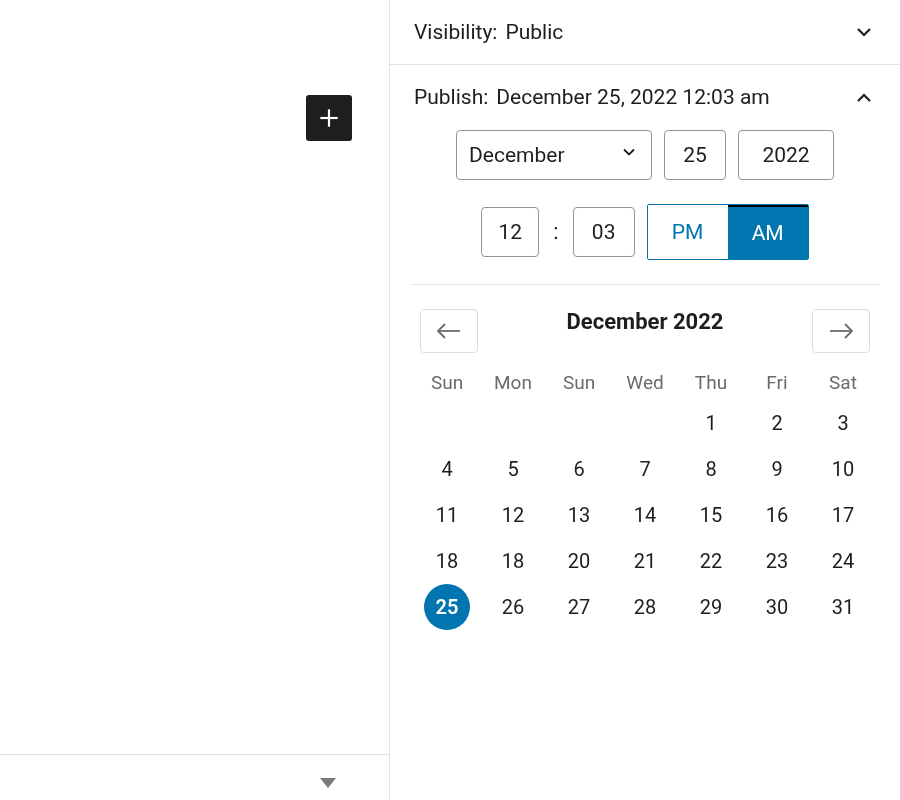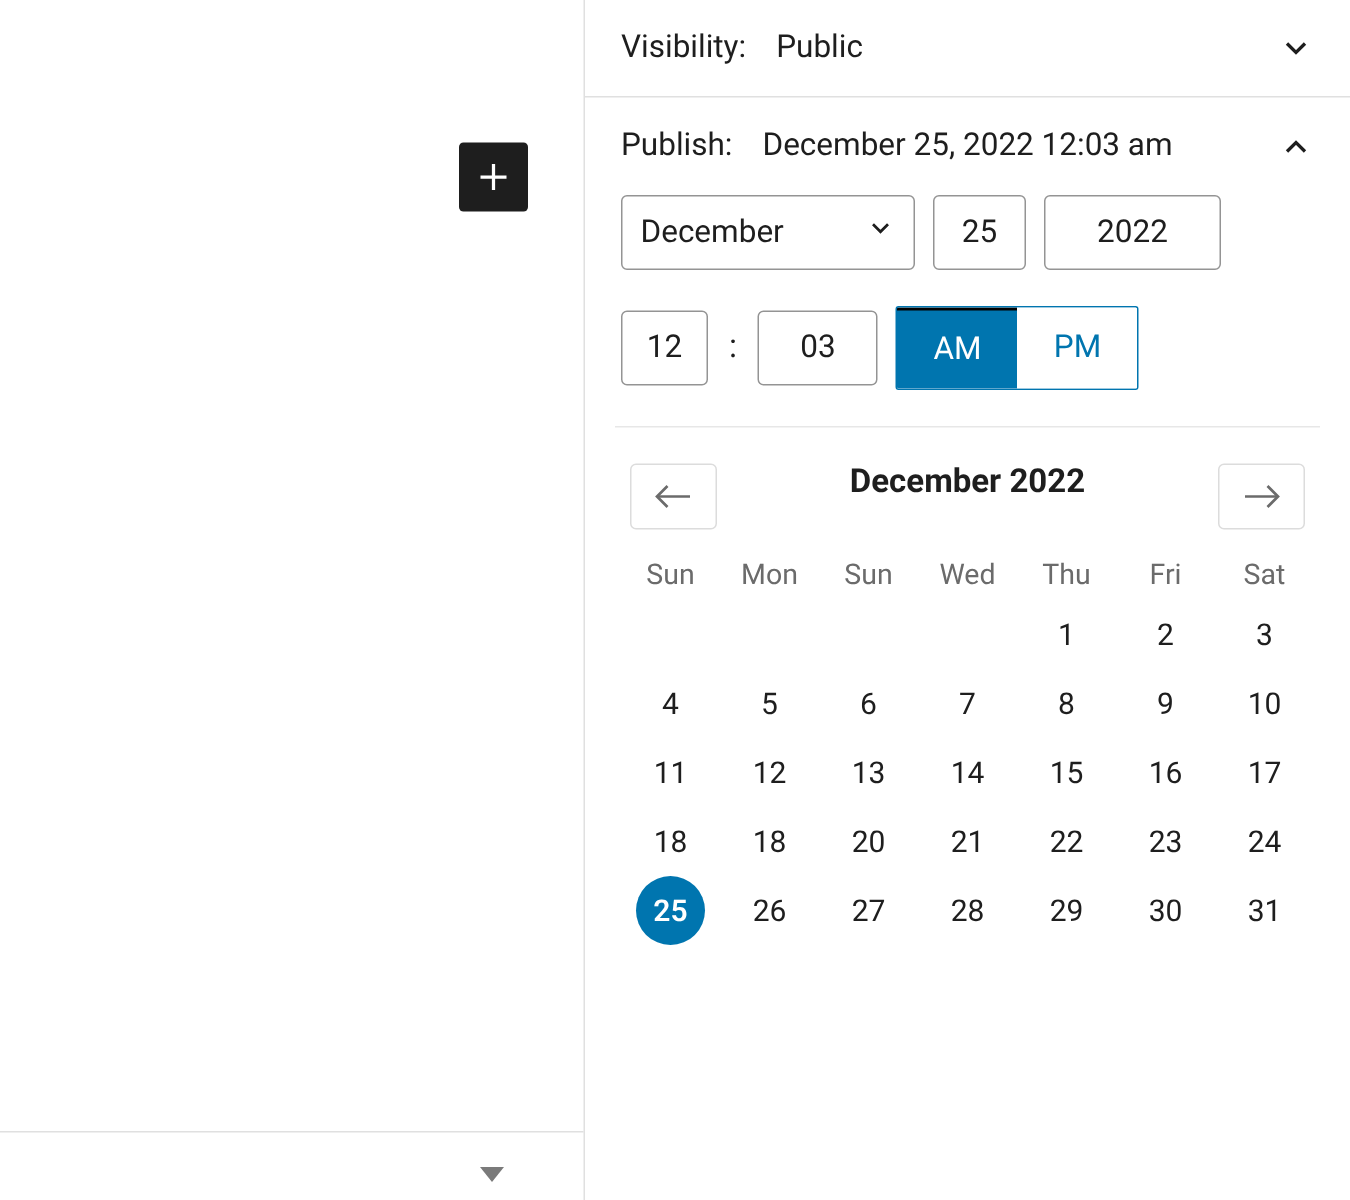--- a/index.html
+++ b/index.html
@@ -20,51 +20,51 @@
     position: absolute; bottom: 12px; left: 320px; width: 0; height: 0;
     border-left: 8px solid transparent; border-right: 8px solid transparent; border-top: 10px solid #7a7a7a;
   }
   .footer-rule {
     position: absolute; left: 0; bottom: 45px; width: 100%; height: 1px; background: #e0e0e0;
   }
 
   .panel-row {
     padding: 18px 20px 18px 24px;
     font-size: 21px; line-height: 1.35;
-    display: flex; align-items: flex-start; gap: 20px;
+    display: flex; align-items: flex-start; gap: 8px;
     position: relative;
   }
   .panel-row.bordered { border-bottom: 1px solid #e0e0e0; }
   .row-label { font-weight: 400; }
   .row-value { font-weight: 400; }
   .chev { position: absolute; right: 24px; top: 50%; transform: translateY(-50%); cursor: pointer; }
   .chev svg { display: block; }
 
   .publish-row { align-items: flex-start; }
   .publish-row .row-value { max-width: 310px; }
 
   .datetime-inputs {
     padding: 0 24px 24px 24px;
     display: flex; flex-wrap: wrap; gap: 12px 12px; align-items: center;
     font-size: 21px;
     border-bottom: 1px solid #e7e7e7;
     margin: 0 20px;
-    padding-left: 4px; padding-right: 4px;
+    padding-left: 4px; padding-right: 4px; justify-content: center;
   }
   .ctl {
     border: 1px solid #949494; border-radius: 4px; background: #fff;
     height: 50px; display: inline-flex; align-items: center; justify-content: center;
     font-size: 21px; color: #1e1e1e;
   }
   .month-select { width: 196px; padding: 0 12px; justify-content: space-between; cursor: pointer; }
   .month-select .caret { margin-left: 8px; }
   .day-input { width: 62px; }
-  .year-input { width: 118px; }
+  .year-input { width: 96px; }
   .hour-input { width: 58px; }
-  .min-input  { width: 80px; }
+  .min-input  { width: 62px; }
   .colon { font-size: 22px; padding: 0 2px; }
 
   .ampm {
     display: inline-flex; height: 56px; border: 1px solid #0075af; border-radius: 2px; overflow: hidden;
   }
   .ampm-btn {
     width: 80px; display: flex; align-items: center; justify-content: center;
     font-size: 21px; cursor: pointer; user-select: none;
   }
   .ampm-btn.active { background: #0075af; color: #fff; border-top: 2px solid #000; }
@@ -146,25 +146,25 @@
 
       <div class="ctl hour-input">
           <span>12</span>
         </div>
       <span class="colon">:</span>
       <div class="ctl min-input">
           <span>03</span>
         </div>
 
       <div class="ampm">
+        <div class="ampm-btn inactive">
+            <span>PM</span>
+          </div>
         <div class="ampm-btn active">
             <span>AM</span>
-          </div>
-        <div class="ampm-btn inactive">
-            <span>PM</span>
           </div>
       </div>
     </div>
 
     <div class="calendar">
       <div class="cal-nav">
         <div class="nav-btn">
           <svg width="30" height="20" viewBox="0 0 30 20" fill="none" stroke="#6b6b6b" stroke-width="1.8">
               <line x1="4" y1="10" x2="26" y2="10"></line>
               <polyline points="11 3 4 10 11 17"></polyline>

